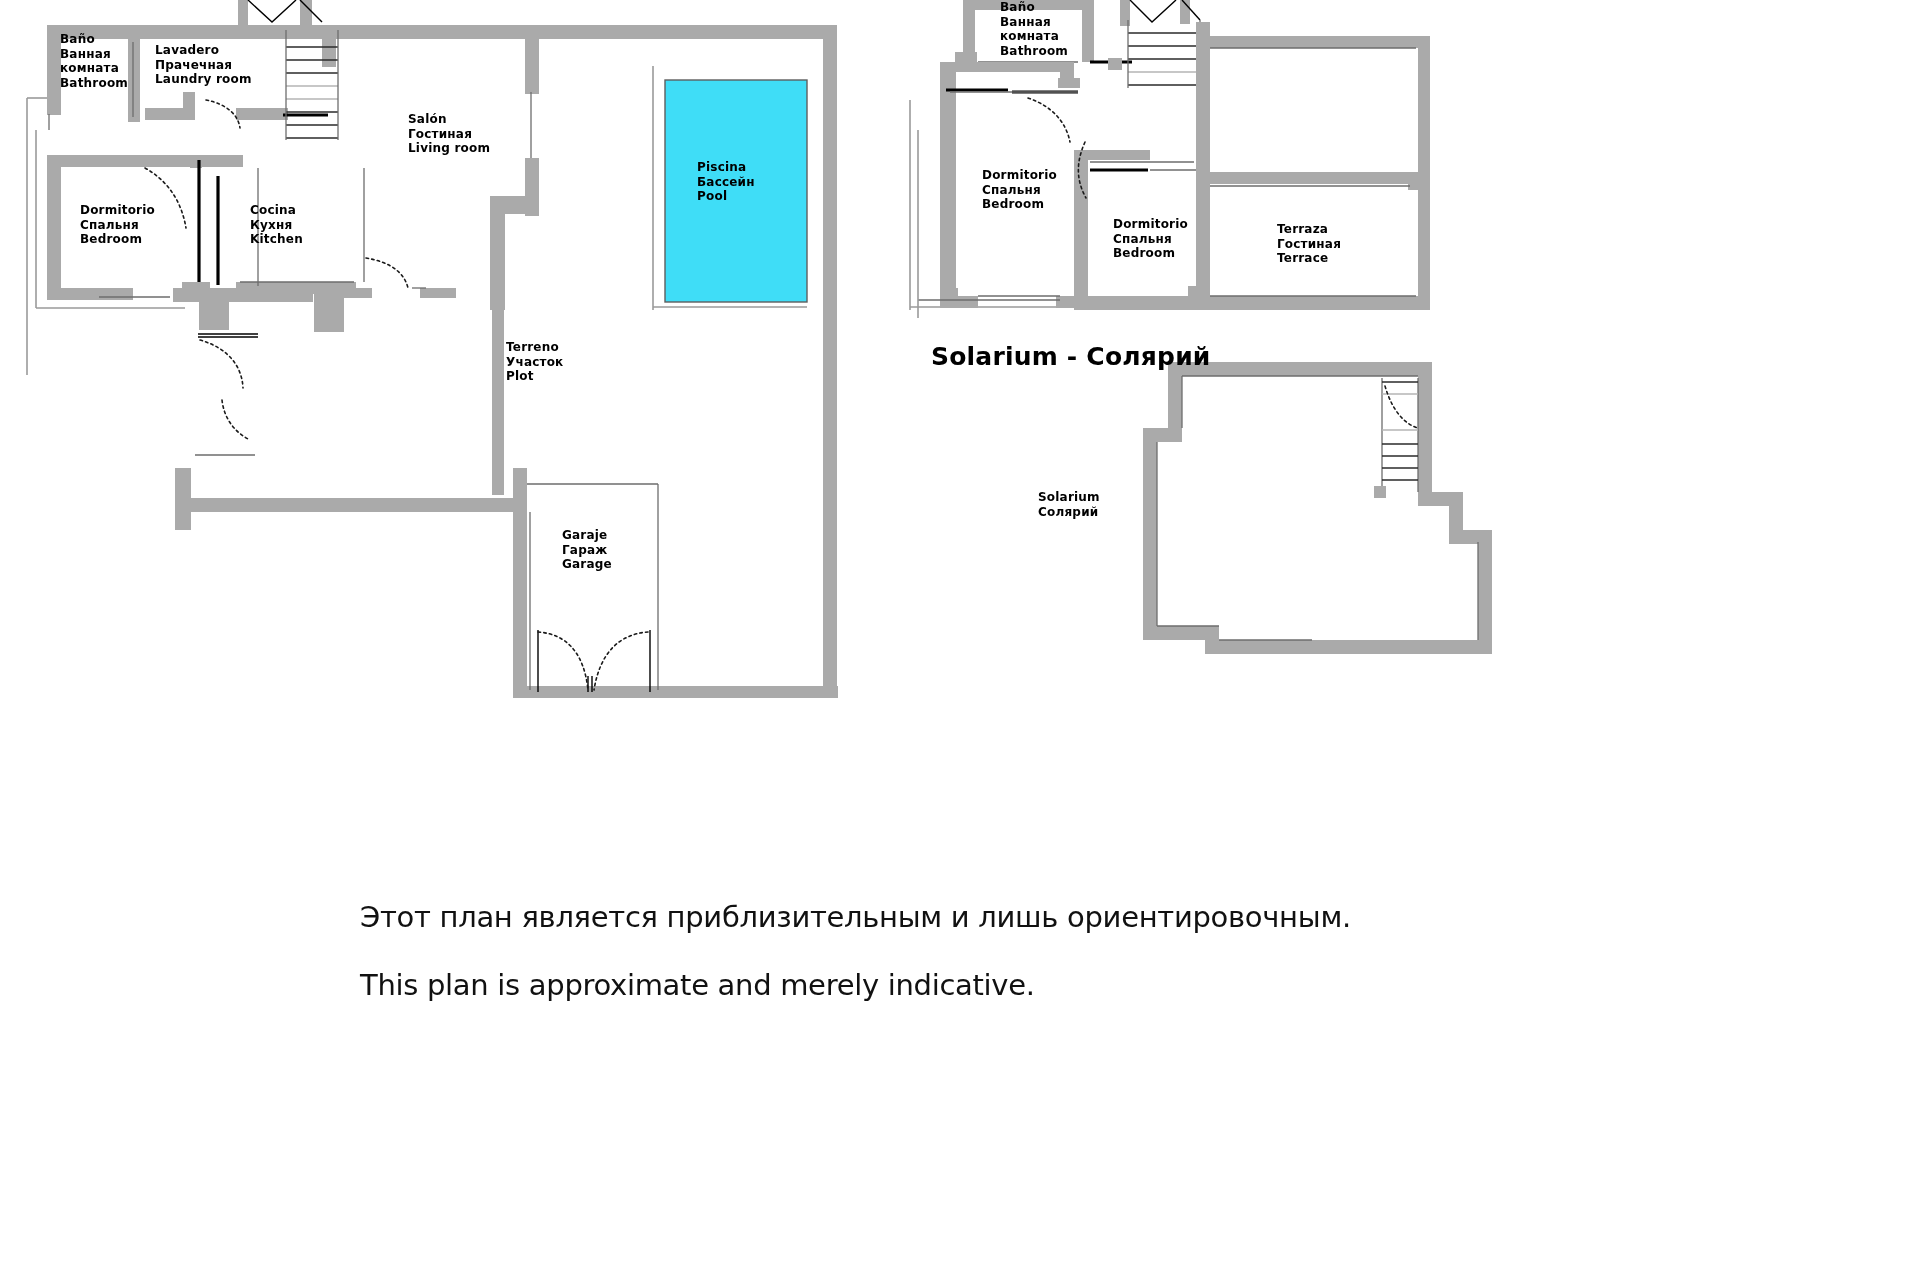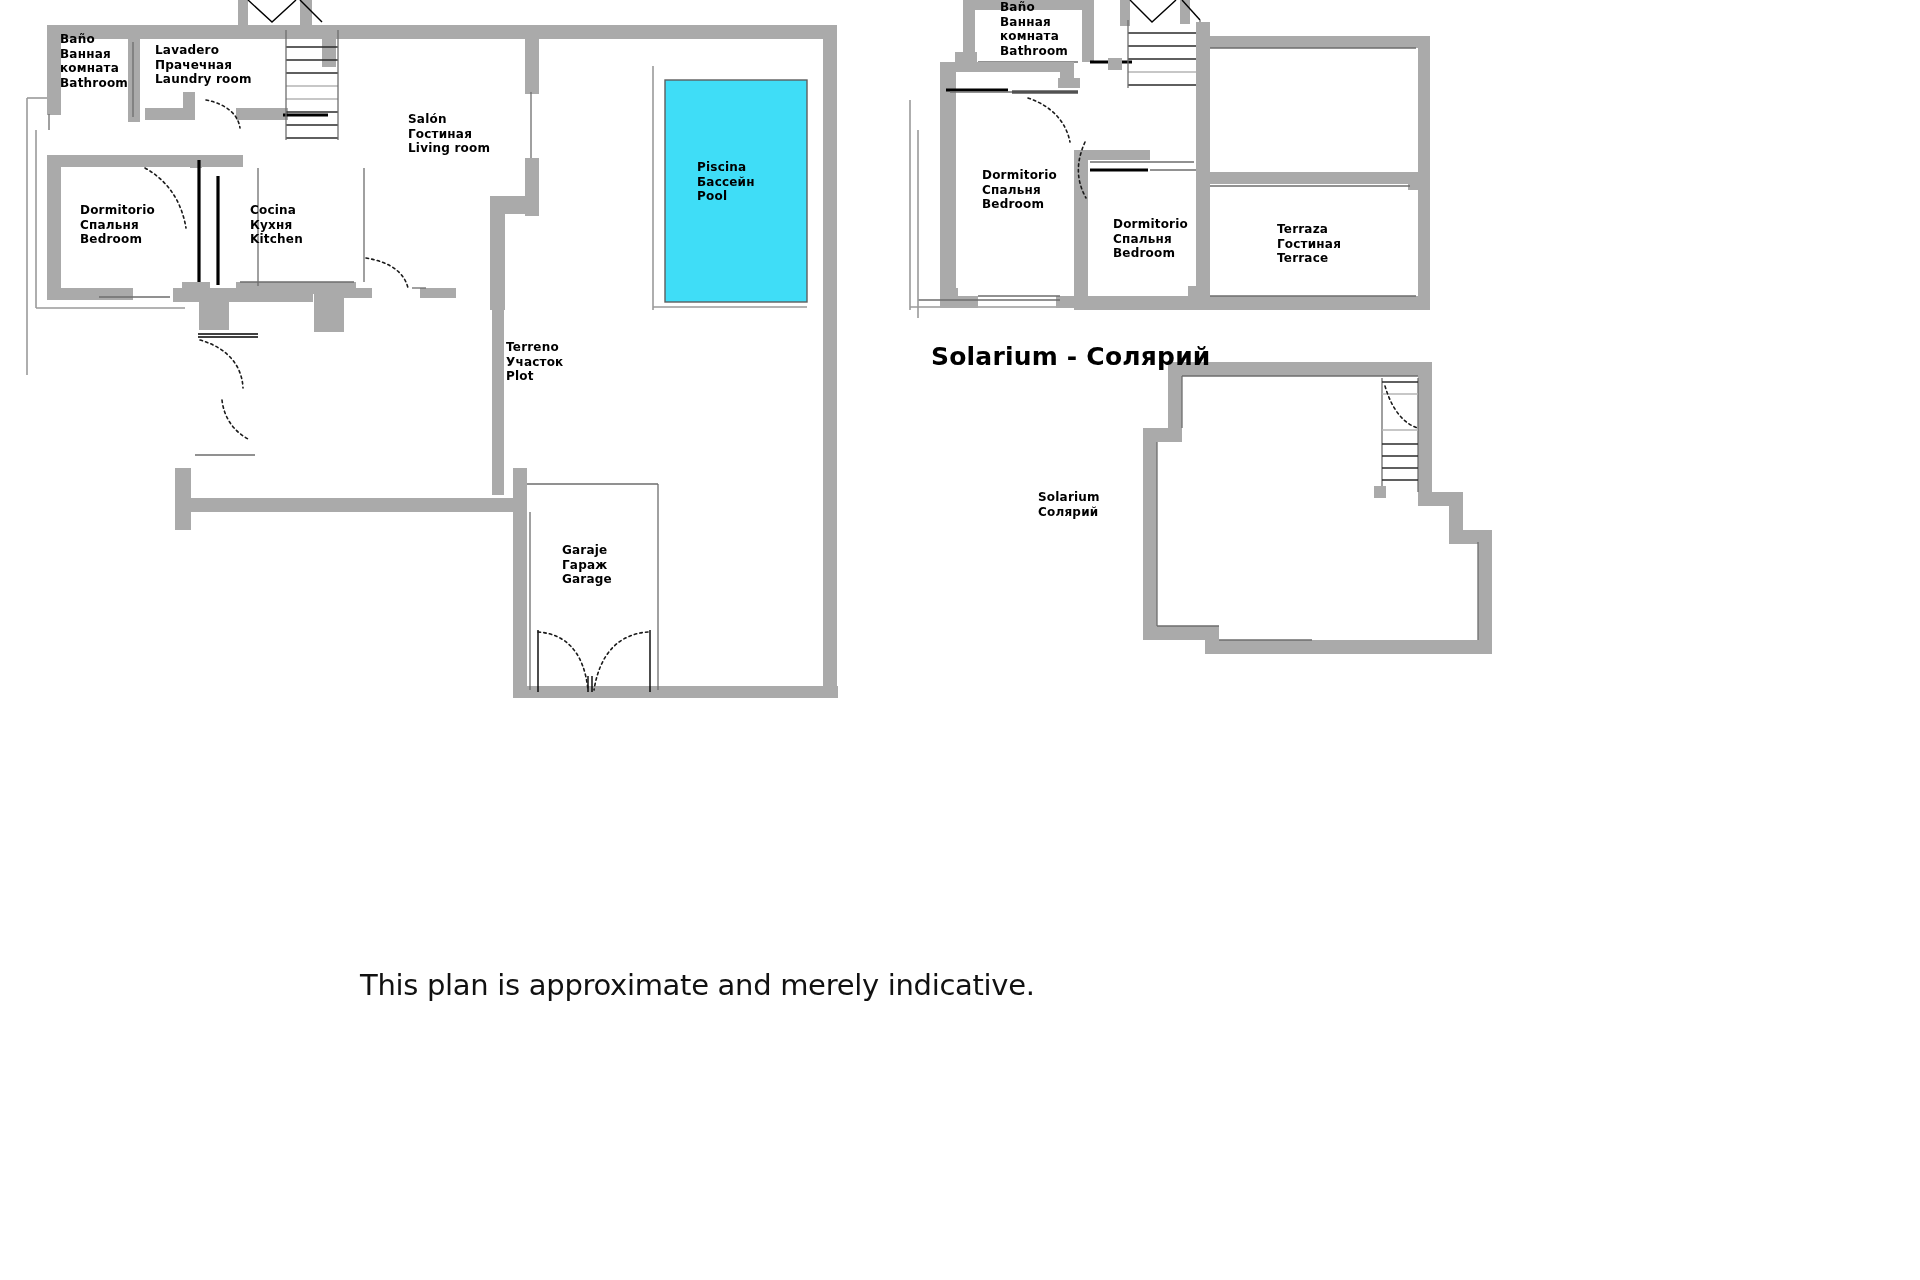--- a/index.html
+++ b/index.html
@@ -349,21 +349,21 @@
     <span class="lbl-line">Бассейн</span>
     <span class="lbl-line">Pool</span>
   </div>
 
   <div class="room-label" style="left:506px; top:340px;">
     <span class="lbl-line">Terreno</span>
     <span class="lbl-line">Участок</span>
     <span class="lbl-line">Plot</span>
   </div>
 
-  <div class="room-label" style="left:562px; top:543px;">
+  <div class="room-label" style="left:562px; top:528px;">
     <span class="lbl-line">Garaje</span>
     <span class="lbl-line">Гараж</span>
     <span class="lbl-line">Garage</span>
   </div>
 
   <div class="room-label" style="left:1000px; top:0px;">
     <span class="lbl-line">Baño</span>
     <span class="lbl-line">Ванная</span>
     <span class="lbl-line">комната</span>
     <span class="lbl-line">Bathroom</span>
@@ -387,15 +387,16 @@
     <span class="lbl-line">Terrace</span>
   </div>
 
   <div class="section-title" style="left:911px; top:342px;margin-left:20px;">Solarium - Солярий</div>
 
   <div class="room-label" style="left:1038px; top:490px;">
     <span class="lbl-line">Solarium</span>
     <span class="lbl-line">Солярий</span>
   </div>
 
+  <div class="disclaimer" style="left:360px; top:900px;">Этот план является приблизительным и лишь ориентировочным.</div>
   <div class="disclaimer" style="left:360px; top:968px;">This plan is approximate and merely indicative.</div>
 
 </div>
 
 </body></html>

